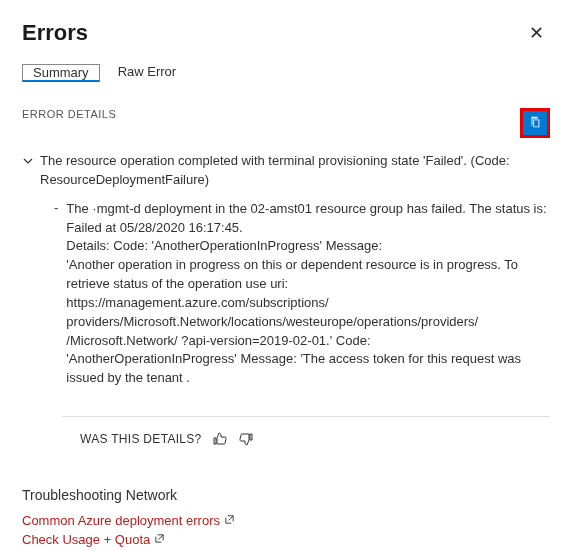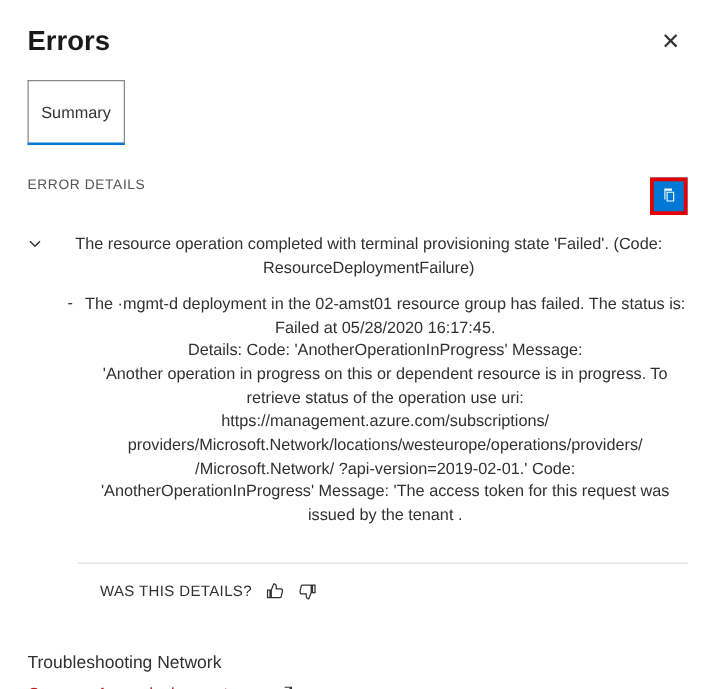--- a/index.html
+++ b/index.html
@@ -28,21 +28,21 @@
       cursor: pointer;
       color: #323130;
       padding: 2px 6px;
     }
     .tabs {
       display: flex;
       gap: 8px;
       margin-bottom: 26px;
     }
     .tab {
-      padding: 17px 10px;
+      padding: 0 10px;
       font-size: 13px;
       cursor: pointer;
     }
     .tab.active {
       border: 1px solid #8a8886;
       border-bottom: 2px solid #0078d4;
     }
     .section-label {
       font-size: 11px;
       letter-spacing: 0.5px;
@@ -76,21 +76,20 @@
     }
     .chevron {
       cursor: pointer;
       flex-shrink: 0;
       margin-top: 3px;
     }
     .err-text {
       font-size: 13px;
       line-height: 1.45;
       color: #323130;
-      text-align: center;
     }
     .sub-err {
       margin-left: 32px;
       margin-top: 10px;
       display: flex;
       gap: 8px;
     }
     .dash { flex-shrink: 0; }
     .hr {
       border: none;
@@ -132,20 +131,21 @@
 </head>
 <body>
 
 <div class="header-row">
   <h1 class="page-title">Errors</h1>
   <span class="close-x">✕</span>
 </div>
 
 <div class="tabs">
   <div class="tab active">Summary</div>
+  <div class="tab">Raw Error</div>
 </div>
 
 <div class="details-head">
   <div class="section-label">ERROR DETAILS</div>
   <div class="copy-btn">
     <span>
       <svg width="14" height="14" viewBox="0 0 16 16">
           <path d="M4 2h7v2H5v8H4V2zm2 3h7v9H6V5zm1 1v7h5V6H7z"></path>
         </svg>
     </span>

